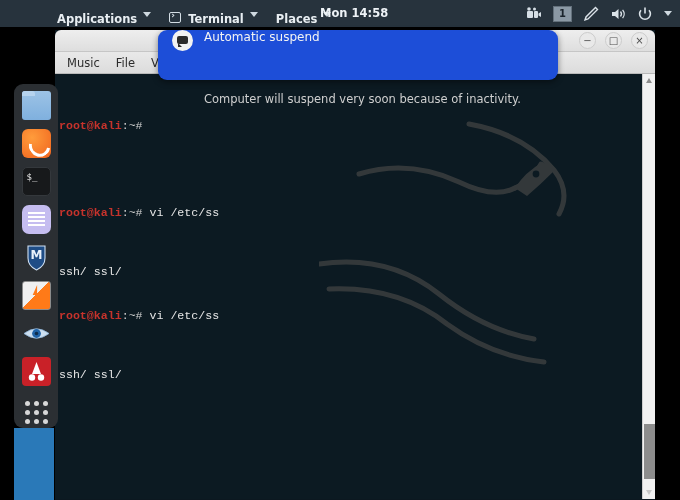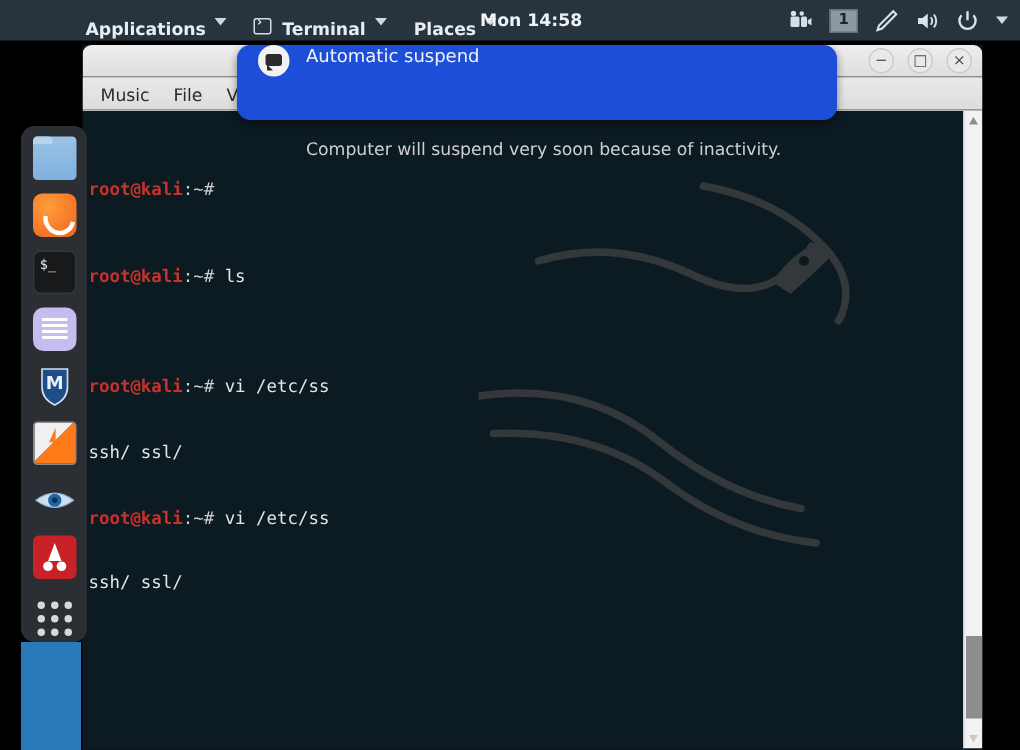--- a/index.html
+++ b/index.html
@@ -223,26 +223,26 @@
   #term-text {
     position: relative;
     padding: 1px 0 0 4px;
     font-family: "DejaVu Sans Mono", monospace;
     font-size: 11.6px;
     line-height: 14.6px;
     color: #e6e6e6;
     white-space: pre;
     z-index: 2;
   }
-  .ln { height: 14.6px; }
+  .ln { height: 14.6px; font-family: Liberation Mono, monospace; }
   .p-user { color: #c7332c; font-weight: 700; }
   .p-sep  { color: #cfcfcf; }
   .p-path { color: #cfcfcf; }
   .dir    { color: #6fb4e8; font-weight: 700; }
-  .out    { color: #e6e6e6; }
+  .out    { color: #e6e6e6; margin-top: 15px; }
   .cmd    { color: #e6e6e6; }
   
   #term-scroll {
     position: absolute; right: 0; top: 0;
     width: 13px; height: 425px;
     background: #f2f2f2;
     border-left: 1px solid #cfcfcf;
     z-index: 4;
   }
   .scroll-arrow {
@@ -436,21 +436,20 @@
           <path d="M150 20 Q205 30 235 66 Q252 88 240 110"></path>
         </g>
         <path d="M196 84 Q206 68 224 58 L236 66 Q222 80 208 92 Z" fill="#8f7f74"></path>
         <circle cx="217" cy="70" r="3.4" fill="#0c1a22"></circle>
       </svg>
 
       <div id="term-text">
         
         <div class="ln"><span class="p-user">root</span><span class="p-user">@</span><span class="p-user">kali</span><span class="p-sep">:</span><span class="p-path">~#</span><span class="cmd"></span></div>
         
-        <div class="ln"><span class="p-user">root</span><span class="p-user">@</span><span class="p-user">kali</span><span class="p-sep">:</span><span class="p-path">~#</span> <span class="cmd">ls</span></div>
         
         
         <div class="ln"><span class="p-user">root</span><span class="p-user">@</span><span class="p-user">kali</span><span class="p-sep">:</span><span class="p-path">~#</span> <span class="cmd">vi /etc/ss</span></div>
         <div class="ln out">ssh/ ssl/</div>
         <div class="ln"><span class="p-user">root</span><span class="p-user">@</span><span class="p-user">kali</span><span class="p-sep">:</span><span class="p-path">~#</span> <span class="cmd">vi /etc/ss</span></div>
         <div class="ln out">ssh/ ssl/</div>
         
         
         
         

